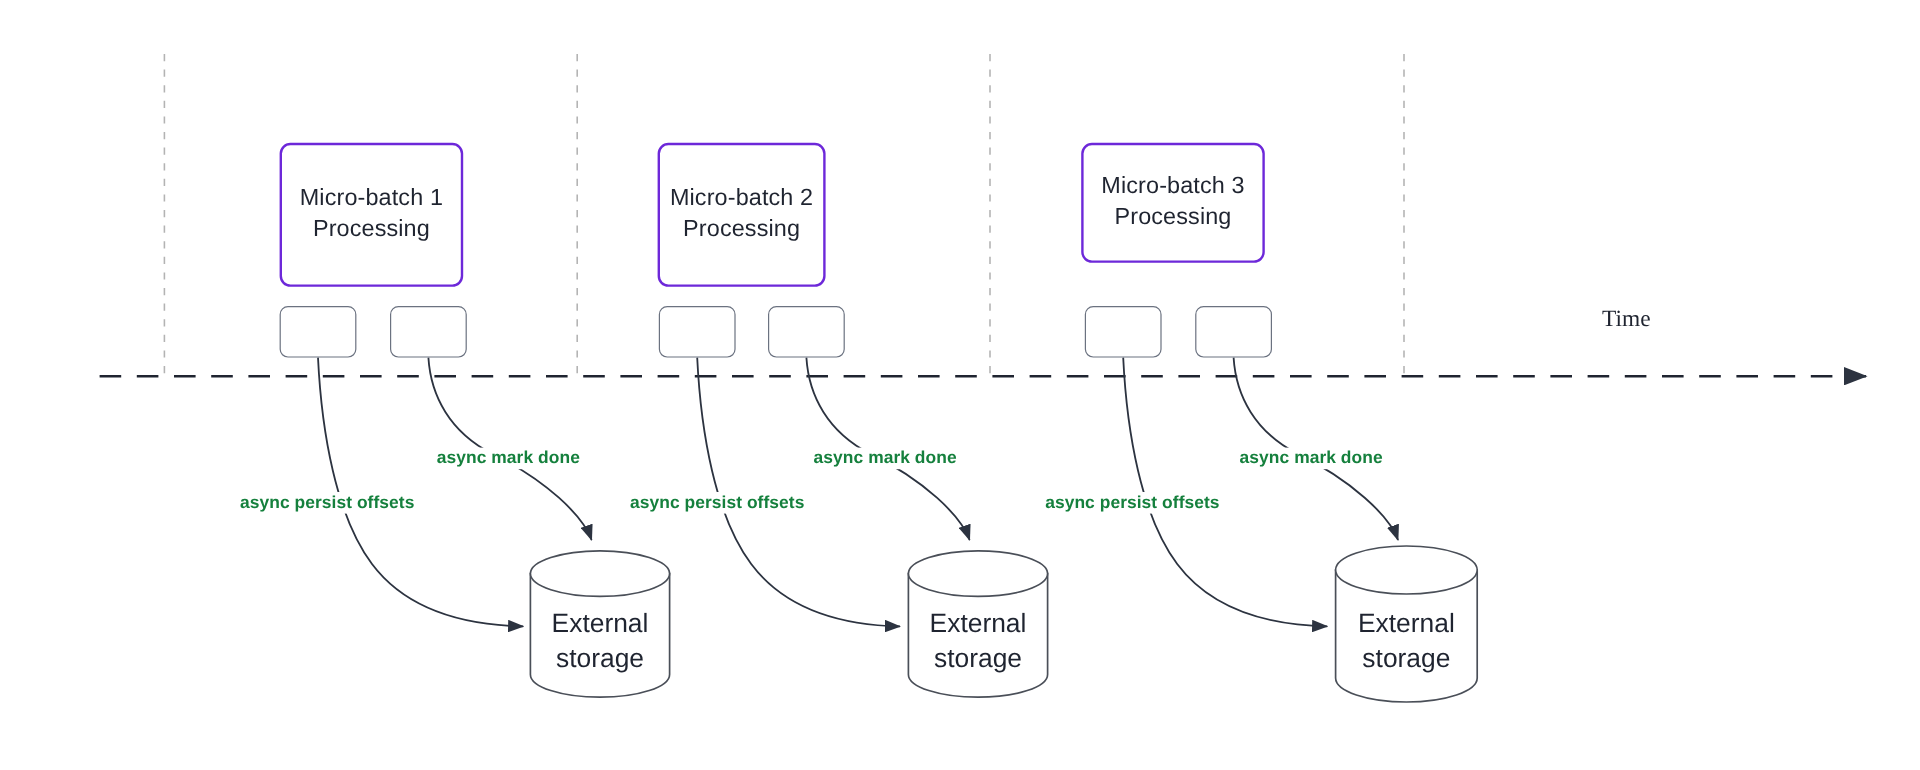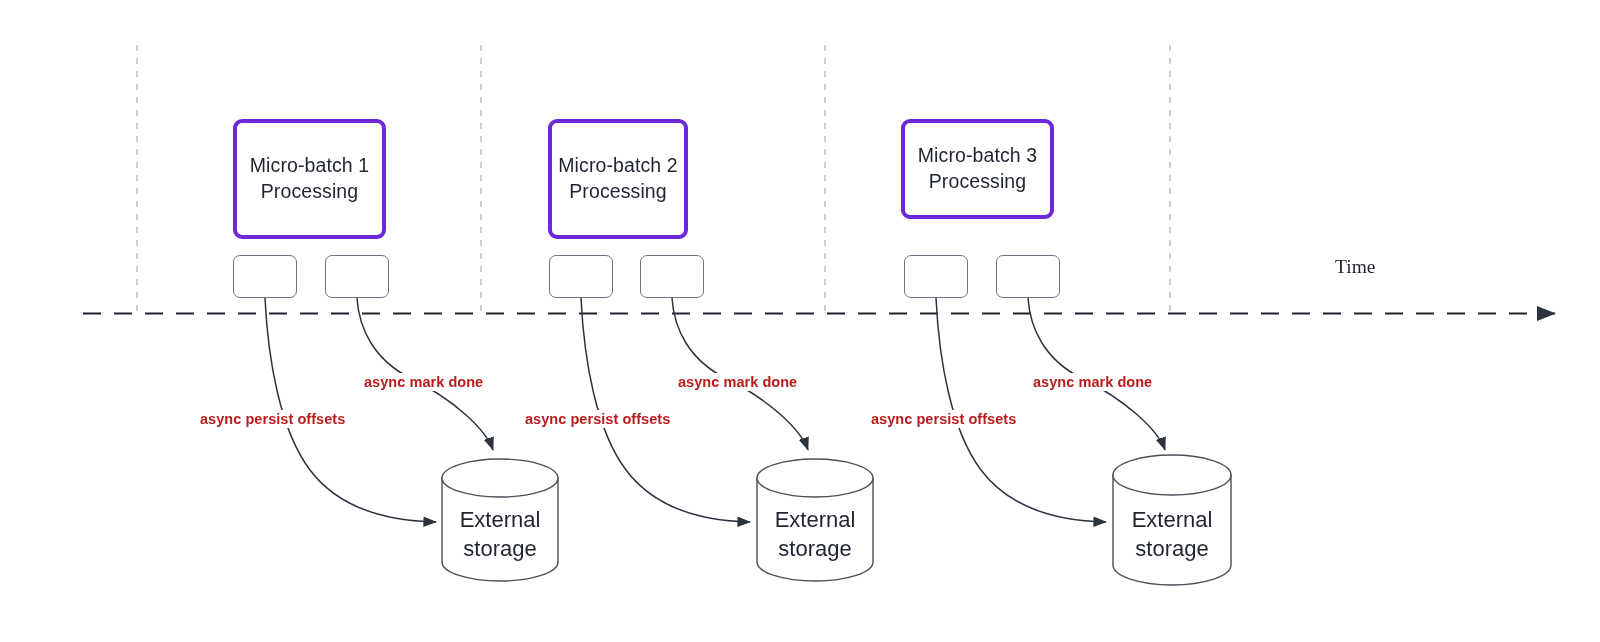--- a/index.html
+++ b/index.html
@@ -23,21 +23,21 @@
     position: absolute;
     left: 0;
     top: 0;
     width: 1600px;
     height: 642px;
   }
   .node-box {
     position: absolute;
     box-sizing: border-box;
     background: #ffffff;
-    border: 4px solid #6d28d9;
+    border: 2px solid #6d28d9;
     border-radius: 9px;
     display: flex;
     align-items: center;
     justify-content: center;
     text-align: center;
     line-height: 1.33;
     font-size: 19.5px;
     color: #1f2430;
     letter-spacing: 0.1px;
     white-space: pre-line;
@@ -55,21 +55,21 @@
     font-size: 22px;
     line-height: 1.33;
     color: #1f2430;
     white-space: pre-line;
     pointer-events: none;
   }
   .edge-label {
     position: absolute;
     font-size: 14.5px;
     font-weight: bold;
-    color: #b91c1c;
+    color: #15803d;
     white-space: nowrap;
     letter-spacing: 0.05px;
     background: #ffffff;
     padding: 1px 2px;
   }
   .axis-label {
     position: absolute;
     font-size: 19.5px;
     color: #1f2430;
     white-space: nowrap;

